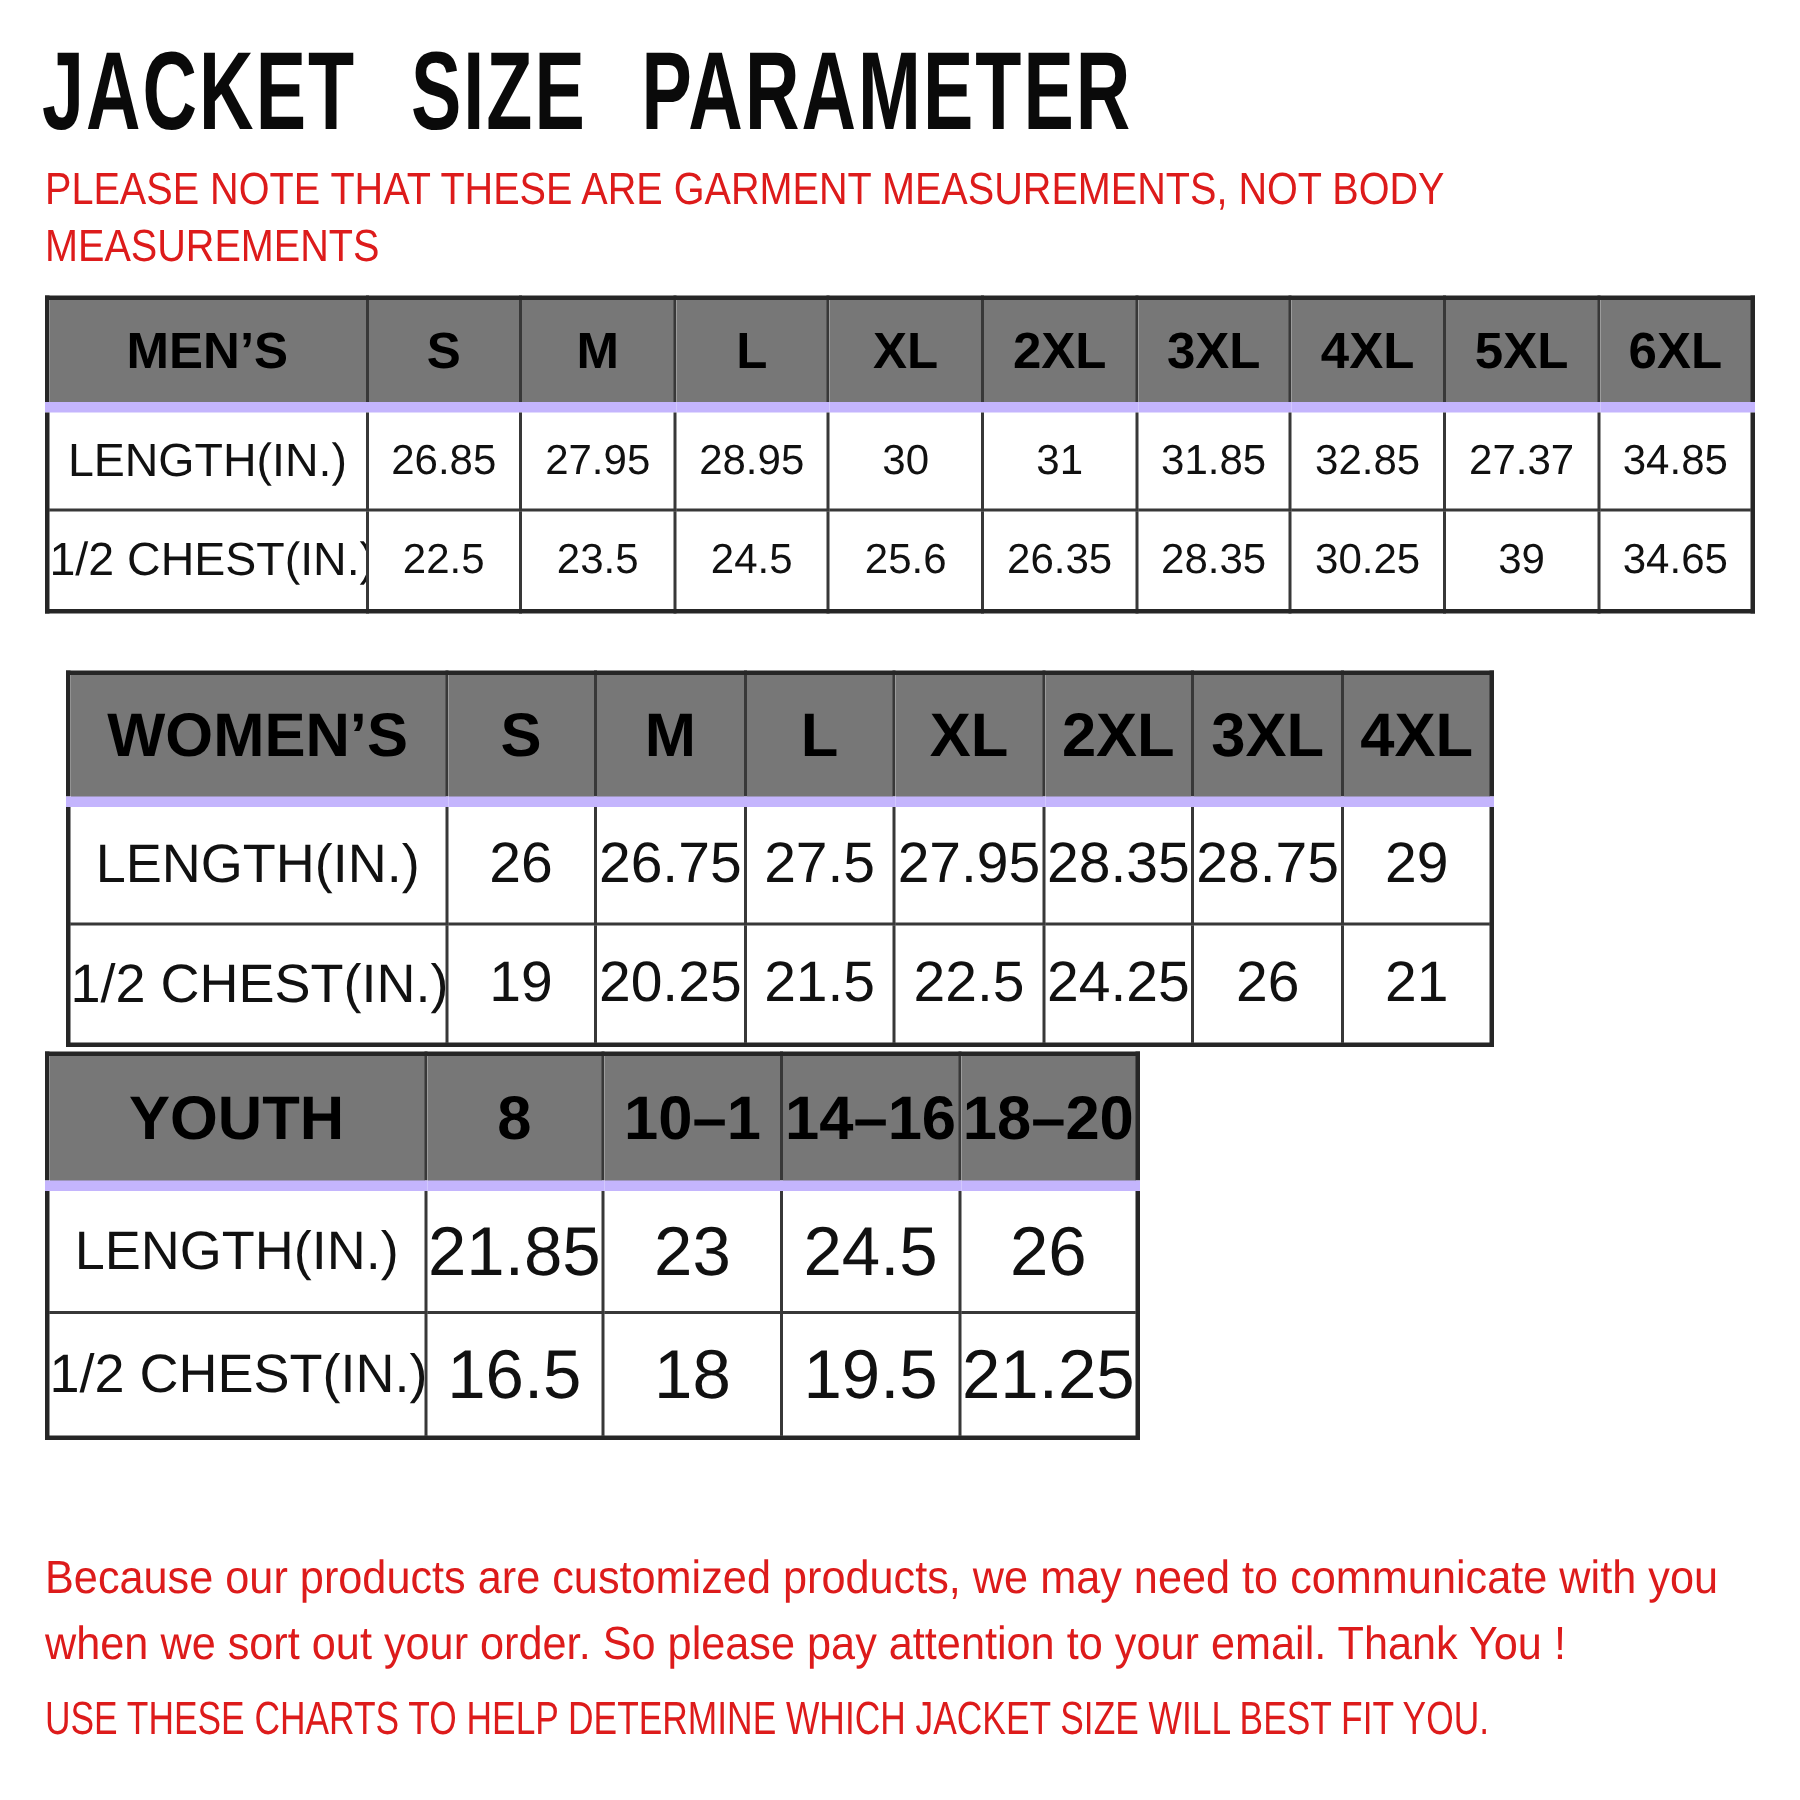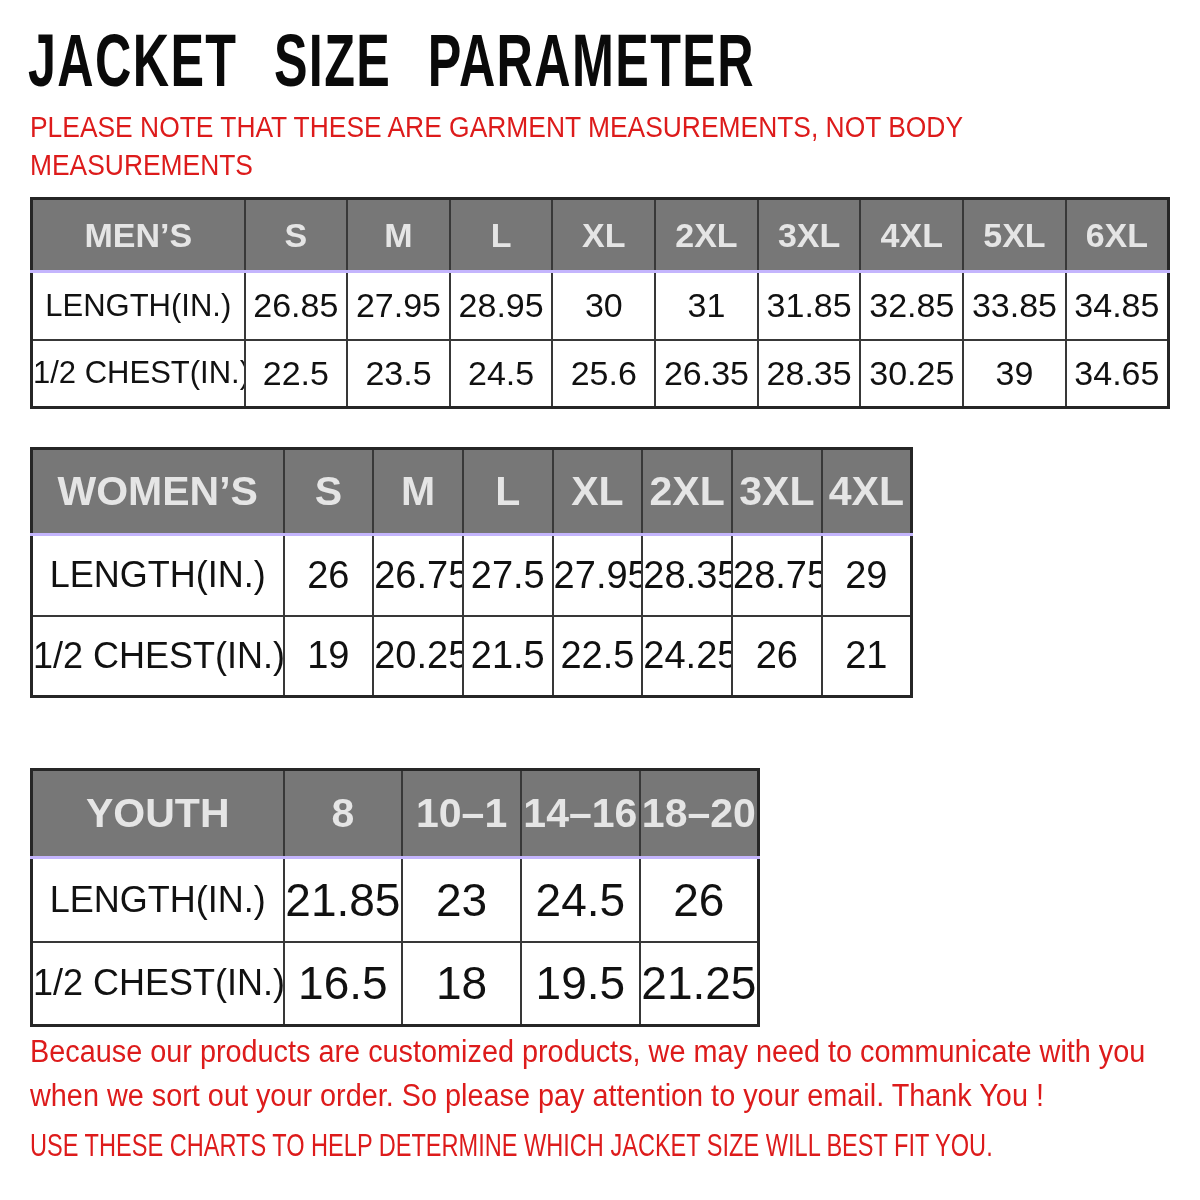--- a/index.html
+++ b/index.html
@@ -55,42 +55,42 @@
     border: 2px solid #383838;
     text-align: center;
     vertical-align: middle;
     padding: 0;
     color: #111111;
     overflow: hidden;
     white-space: nowrap;
   }
   thead th {
     background: #777777;
-    color: #e5e5e5;
+    color: #000000;
     font-weight: bold;
-    border-bottom: 3px solid #c4b5fd;
+    border-bottom: 7px solid #c4b5fd;
   }
   tbody td.label { font-weight: normal; }
 
   
   .t-mens { left: 30px; top: 197px; width: 1140px; }
   .t-mens col.c0 { width: 213px; }
   .t-mens thead th { height: 73px; font-size: 34px; }
-  .t-mens tbody td { height: 68px; font-size: 34px; }
+  .t-mens tbody td { height: 68px; font-size: 28px; }
   .t-mens tbody td.label { font-size: 31px; }
 
   
-  .t-womens { left: 30px; top: 447px; width: 883px; }
+  .t-womens { left: 44px; top: 447px; width: 952px; }
   .t-womens col.c0 { width: 252px; }
   .t-womens thead th { height: 86px; font-size: 41px; }
   .t-womens tbody td { height: 81px; font-size: 38px; }
   .t-womens tbody td.label { font-size: 36px; }
 
   
-  .t-youth { left: 30px; top: 768px; width: 730px; }
+  .t-youth { left: 30px; top: 701px; width: 730px; }
   .t-youth col.c0 { width: 252px; }
   .t-youth thead th { height: 88px; font-size: 41px; }
   .t-youth tbody td { height: 84px; font-size: 46px; }
   .t-youth tbody td.label { font-size: 36px; }
 
   
   .footer-para {
     position: absolute;
     left: 30px;
     top: 1030px;
@@ -155,21 +155,21 @@
         <tbody>
           <tr>
             <td class="label">LENGTH(IN.)</td>
             <td>26.85</td>
             <td>27.95</td>
             <td>28.95</td>
             <td>30</td>
             <td>31</td>
             <td>31.85</td>
             <td>32.85</td>
-            <td>33.85</td>
+            <td>27.37</td>
             <td>34.85</td>
           </tr>
           <tr>
             <td class="label">1/2 CHEST(IN.)</td>
             <td>22.5</td>
             <td>23.5</td>
             <td>24.5</td>
             <td>25.6</td>
             <td>26.35</td>
             <td>28.35</td>

